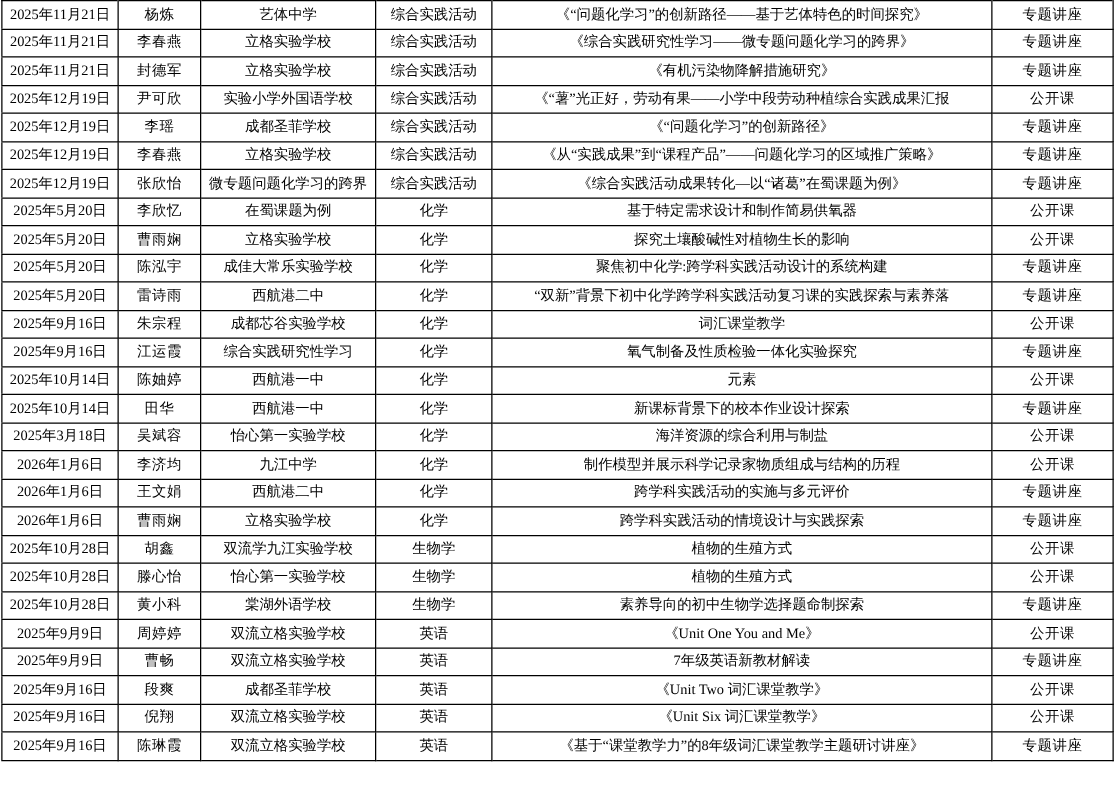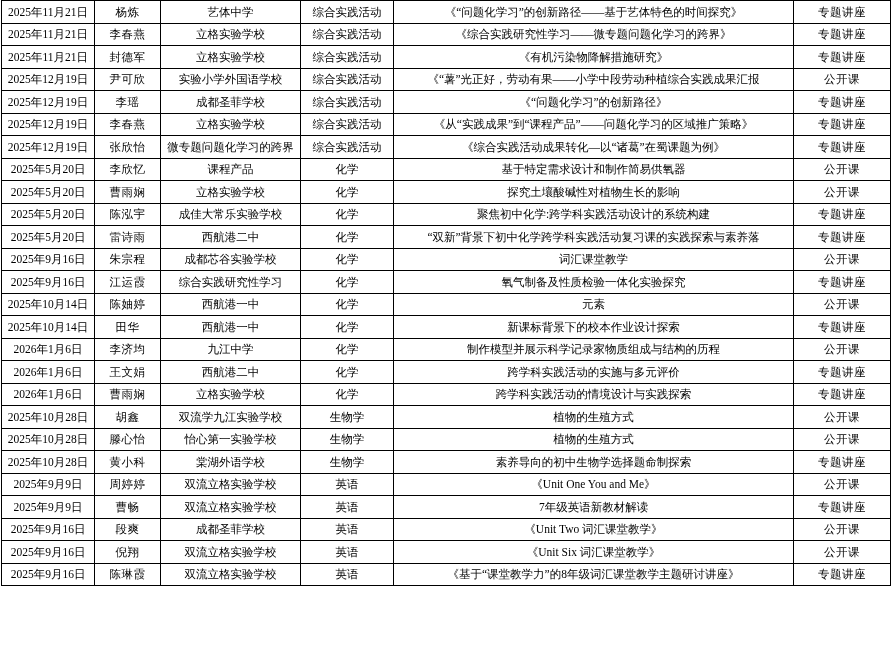--- a/index.html
+++ b/index.html
@@ -120,21 +120,21 @@
           <td class="date">2025年12月19日</td>
           <td class="teacher">张欣怡</td>
           <td class="school">微专题问题化学习的跨界</td>
           <td class="subject">综合实践活动</td>
           <td class="title">《综合实践活动成果转化—以“诸葛”在蜀课题为例》</td>
           <td class="type">专题讲座</td>
         </tr>
         <tr>
           <td class="date">2025年5月20日</td>
           <td class="teacher">李欣忆</td>
-          <td class="school">课程产品</td>
+          <td class="school">在蜀课题为例</td>
           <td class="subject">化学</td>
           <td class="title">基于特定需求设计和制作简易供氧器</td>
           <td class="type">公开课</td>
         </tr>
         <tr>
           <td class="date">2025年5月20日</td>
           <td class="teacher">曹雨娴</td>
           <td class="school">立格实验学校</td>
           <td class="subject">化学</td>
           <td class="title">探究土壤酸碱性对植物生长的影响</td>
@@ -180,20 +180,28 @@
           <td class="title">元素</td>
           <td class="type">公开课</td>
         </tr>
         <tr>
           <td class="date">2025年10月14日</td>
           <td class="teacher">田华</td>
           <td class="school">西航港一中</td>
           <td class="subject">化学</td>
           <td class="title">新课标背景下的校本作业设计探索</td>
           <td class="type">专题讲座</td>
+        </tr>
+        <tr>
+          <td class="date">2025年3月18日</td>
+          <td class="teacher">吴斌容</td>
+          <td class="school">怡心第一实验学校</td>
+          <td class="subject">化学</td>
+          <td class="title">海洋资源的综合利用与制盐</td>
+          <td class="type">公开课</td>
         </tr>
         <tr>
           <td class="date">2026年1月6日</td>
           <td class="teacher">李济均</td>
           <td class="school">九江中学</td>
           <td class="subject">化学</td>
           <td class="title">制作模型并展示科学记录家物质组成与结构的历程</td>
           <td class="type">公开课</td>
         </tr>
         <tr>

